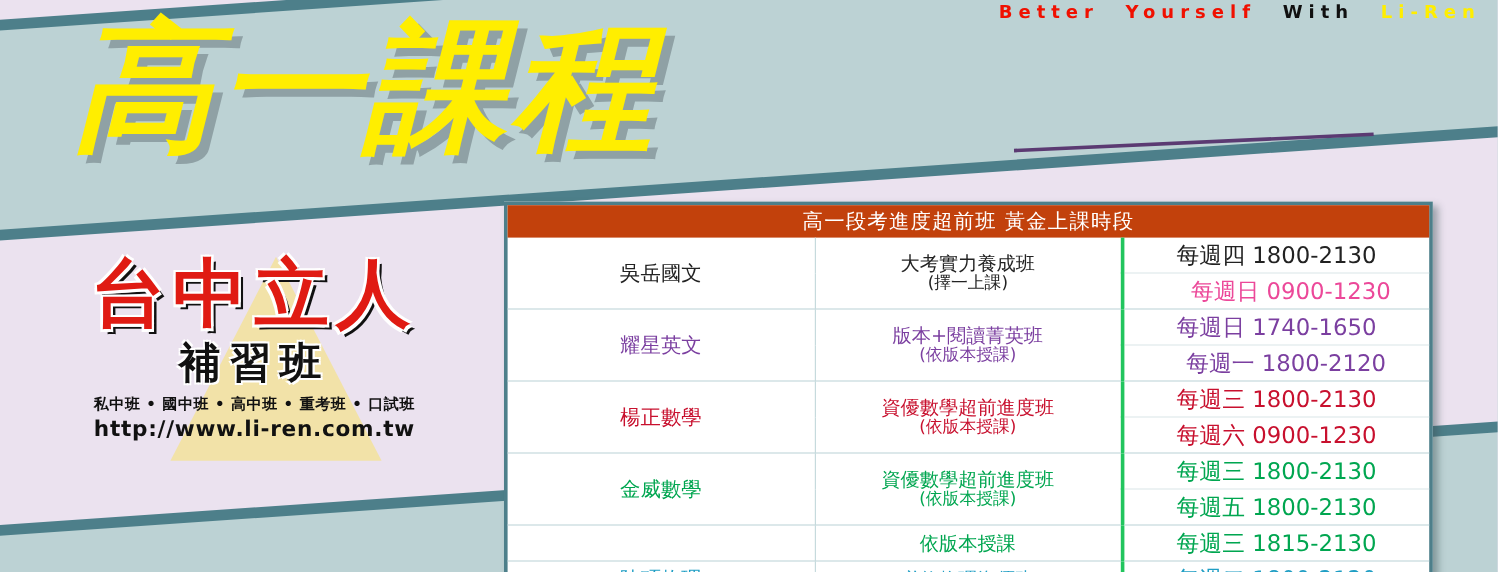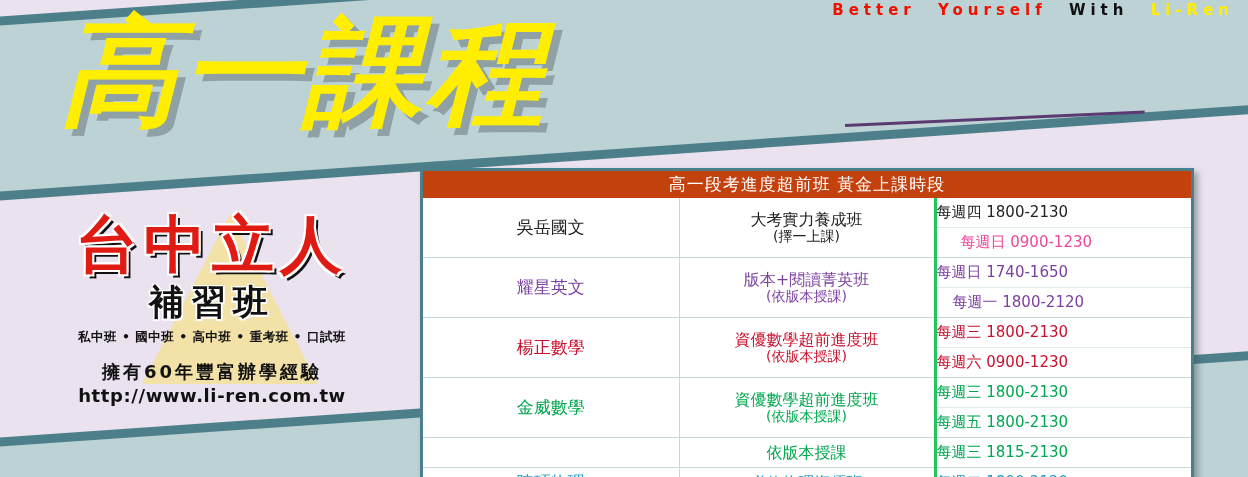--- a/index.html
+++ b/index.html
@@ -95,21 +95,21 @@
   table.sched td,table.sched th{padding:0;}
   .th-main{
     background:#c2410c;color:#fff;text-align:center;
     font-size:17px;font-weight:normal;letter-spacing:1px;height:27px;
     vertical-align:middle;
   }
   .c-teacher{width:135px;text-align:center;font-size:17px;
     border-right:1px solid #c6dadd;vertical-align:middle;}
   .c-course{width:265px;text-align:center;font-size:16px;line-height:1.12;
     border-right:3px solid #22c55e;vertical-align:middle;}
-  .c-time{text-align:left;font-size:15px;vertical-align:middle;height:29px;}
+  .c-time{text-align:center;font-size:19px;vertical-align:middle;height:29px;}
   .rowline{border-bottom:1px solid #dfeaec;}
   .rowline-strong{border-bottom:1px solid #c6dadd;}
   .sm{font-size:14px;}
 </style>
 </head>
 <body>
 
 <div id="stage">
 
   <div class="band band-lav-top"></div>
@@ -126,21 +126,20 @@
   </div>
 
   <div class="headline">高一課程</div>
   <div class="subhead-rule"></div>
 
   <div class="logo">
     <div class="logo-tri"></div>
     <div class="logo-main">台中立人</div>
     <div class="logo-sub">補習班</div>
     <div class="logo-classes">私中班 • 國中班 • 高中班 • 重考班 • 口試班</div>
-    <div class="logo-exp">擁有60年豐富辦學經驗</div>
     <div class="logo-url">http://www.li-ren.com.tw</div>
   </div>
 
   <div class="table-wrap">
     <table class="sched">
       <thead>
         <tr>
           <th class="th-main" colspan="3">高一段考進度超前班  黃金上課時段</th>
         </tr>
       </thead>

